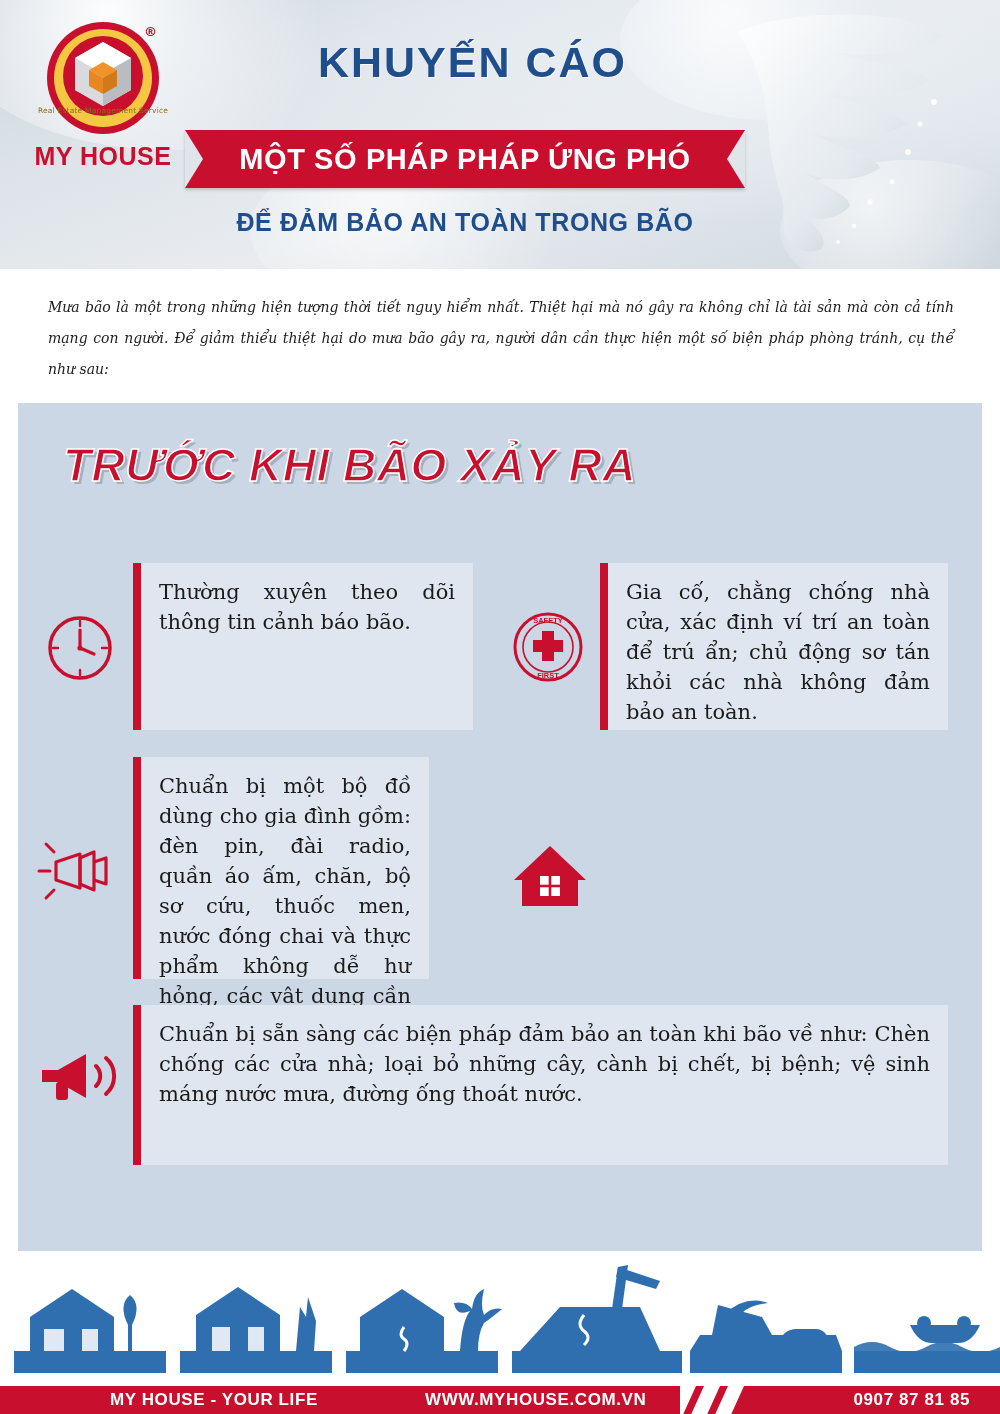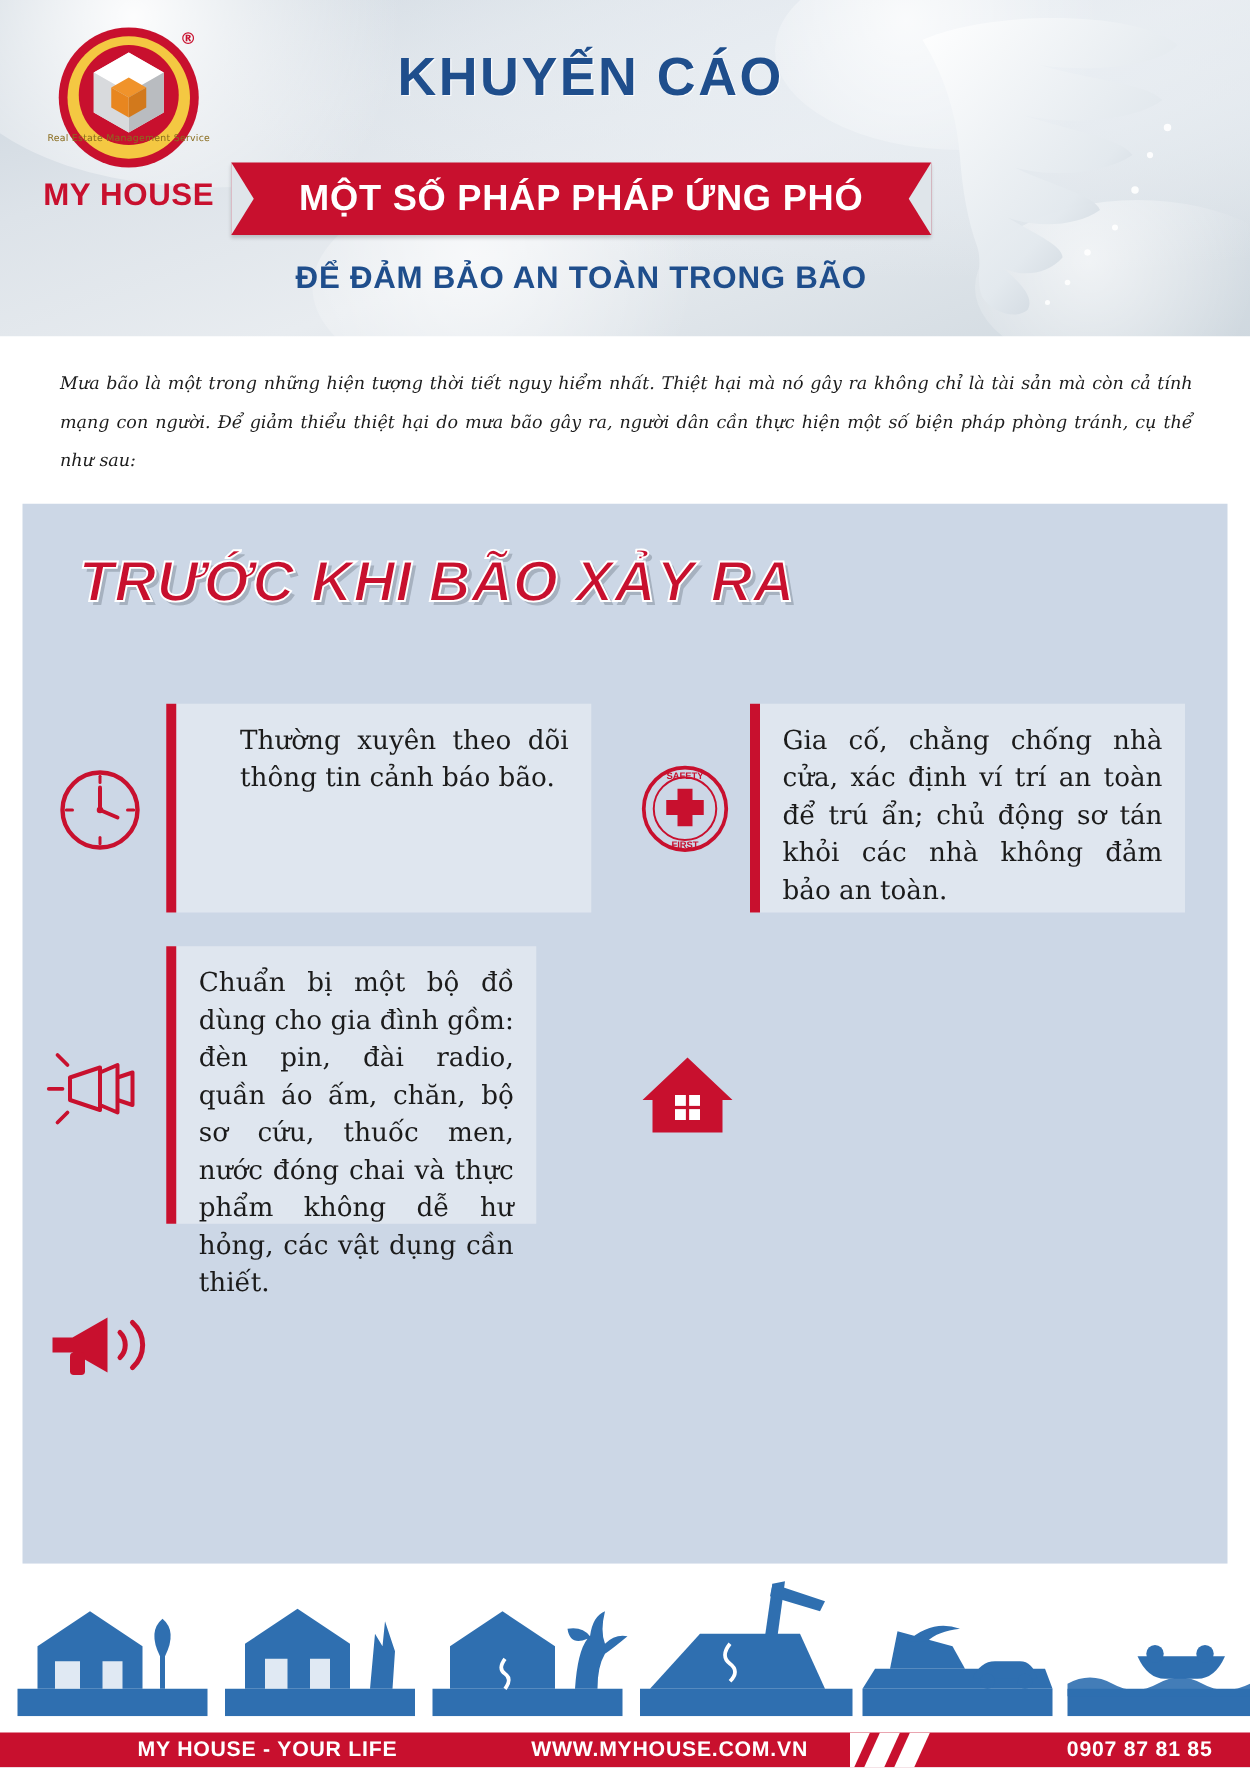--- a/index.html
+++ b/index.html
@@ -140,21 +140,21 @@
     font-size: 21px; line-height: 30px; color: #1b1b1b;
     padding: 14px 18px 14px 26px;
     text-align: justify;
     width: 100%;
   }
   .card .txt.jl { text-align: justify; text-align-last: left; }
 
   .ico { position: absolute; display: flex; align-items: center; justify-content: flex-start; }
 
   
-  #card1 { left: 133px; top: 563px; width: 340px; height: 167px; padding-left: 33px; }
+  #card1 { left: 133px; top: 563px; width: 340px; height: 167px; }
   #ico1  { left: 40px;  top: 608px; width: 80px; height: 80px; }
 
   #card2 { left: 600px; top: 563px; width: 348px; height: 167px; }
   #ico2  { left: 508px; top: 602px; width: 80px; height: 90px; }
 
   #card3 { left: 133px; top: 757px; width: 296px; height: 222px; }
   #ico3  { left: 36px;  top: 832px; width: 88px; height: 72px; }
 
   #card4 { left: 600px; top: 788px; width: 348px; height: 162px; }
   #ico4  { left: 508px; top: 840px; width: 84px; height: 72px; }
@@ -318,20 +318,24 @@
   <div class="ico" id="ico5">
     <svg viewBox="0 0 88 72" width="88" height="72">
       <path d="M6 30 L22 30 L50 14 L50 58 L22 42 L6 42 Z" fill="#c8102e"></path>
       <rect x="20" y="42" width="12" height="18" rx="3" fill="#c8102e"></rect>
       <g fill="none" stroke="#c8102e" stroke-width="4" stroke-linecap="round">
         <path d="M60 26 A14 14 0 0 1 60 46"></path>
         <path d="M70 18 A24 24 0 0 1 70 54"></path>
       </g>
     </svg>
   </div>
+  <div class="card" id="card5">
+    <div class="bar"></div>
+    <div class="txt jl">Chuẩn bị sẵn sàng các biện pháp đảm bảo an toàn khi bão về như: Chèn chống các cửa nhà; loại bỏ những cây, cành bị chết, bị bệnh; vệ sinh máng nước mưa, đường ống thoát nước.</div>
+  </div>
 
   <div class="city">
     <svg viewBox="0 0 1000 122" width="1000" height="122">
       <g fill="#2f6fb0">
 
         <rect x="14" y="100" width="152" height="22"></rect>
         <path d="M30 66 L72 38 L114 66 L114 100 L30 100 Z"></path>
         <rect x="44" y="78" width="20" height="22" fill="#ffffff" opacity=".85"></rect>
         <rect x="82" y="78" width="16" height="22" fill="#ffffff" opacity=".85"></rect>
         <path d="M128 74 q-10 -20 2 -30 q12 10 2 30 z"></path>

